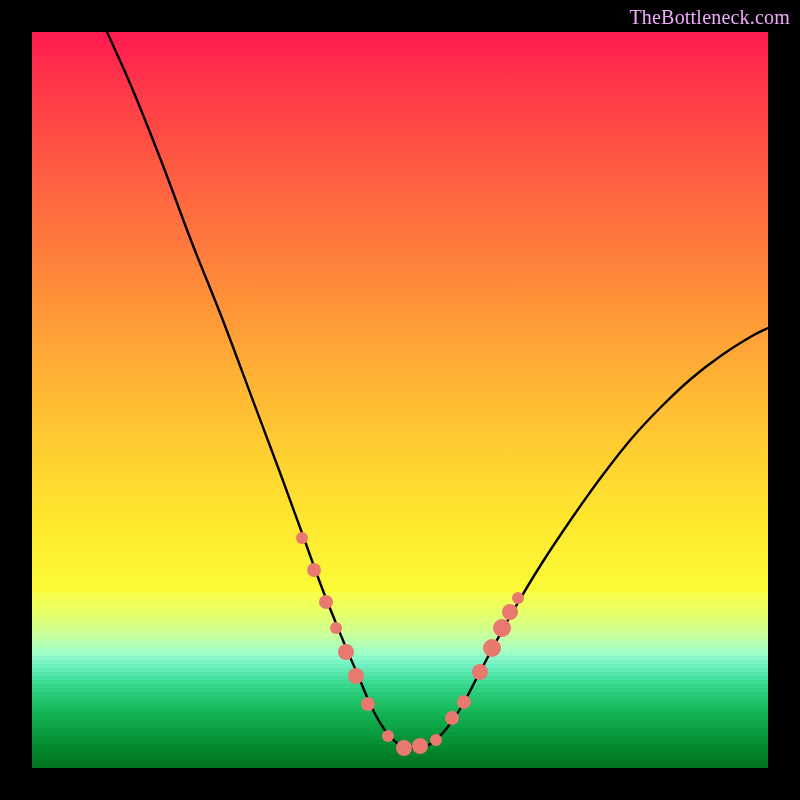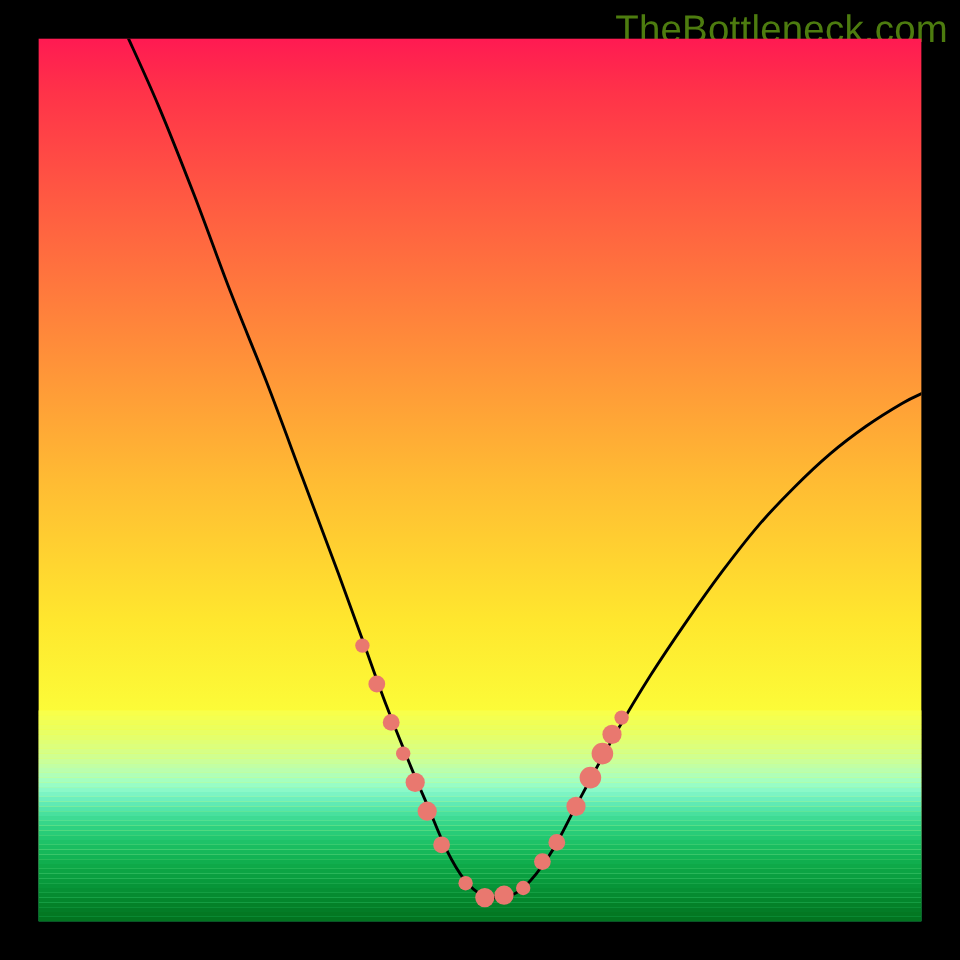--- a/index.html
+++ b/index.html
@@ -52,25 +52,26 @@
     pointer-events: none;
   }
   .stripe {
     height: 4px;
     width: 100%;
   }
   .watermark {
     position: absolute;
     top: 6px;
     right: 10px;
-    color: #4d7c0f;
-    font-size: 32px;
+    color: #f0abfc;
+    font-size: 20px;
     font-weight: 500;
     letter-spacing: 0.2px;
     user-select: none;
+    font-family: Liberation Serif, serif;
   }
   svg.curve {
     position: absolute;
     inset: 0;
   }
 </style>
 </head>
 <body>
 
 <div class="frame">

